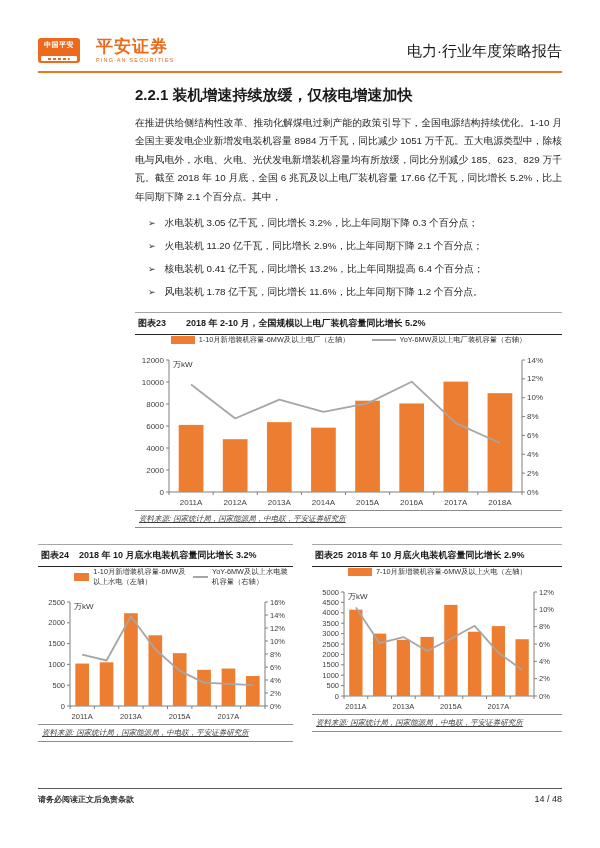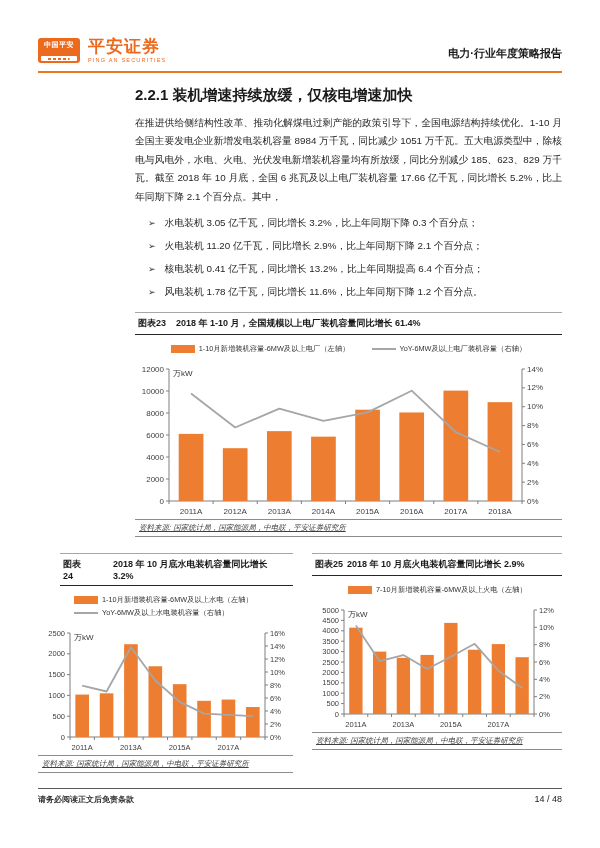--- a/index.html
+++ b/index.html
@@ -5,53 +5,53 @@
   * { margin:0; padding:0; box-sizing:border-box; }
   html,body { background:#e9e9e9; }
   body { font-family:"Liberation Sans","DejaVu Sans",sans-serif; }
   .page {
     width:600px; height:848px; background:#ffffff; margin:0 auto;
     position:relative; padding:38px 38px 0 38px; color:#1a1a1a;
   }
   
   .hdr { display:flex; justify-content:space-between; align-items:flex-end;
          border-bottom:2px solid #e87722; padding-bottom:7px; }
-  .brand { display:flex; align-items:center; gap:8px; }
+  .brand { display:flex; align-items:center; gap:16px; }
   .badge { width:42px; height:25px; background:#ec6a1e; border-radius:3px;
            display:flex; flex-direction:column; justify-content:space-between;
            padding:3px 3px 2px 3px; }
   .badge-cn { color:#fff; font-size:7px; font-weight:bold; text-align:center;
               letter-spacing:.5px; line-height:1; }
   .badge-strip { height:5px; background:#fff; border-radius:1px;
     background-image:repeating-linear-gradient(90deg,#ec6a1e 0 3px,#fff 3px 5px);
     background-size:60% 2px; background-repeat:no-repeat; background-position:center;
     background-color:#fff; }
   .brand-txt { display:flex; flex-direction:column; line-height:1; }
   .brand-cn { color:#ec6a1e; font-size:17px; font-weight:bold; letter-spacing:1px; }
   .brand-en { color:#ec6a1e; font-size:5.5px; letter-spacing:1.2px; margin-top:3px; }
-  .hdr-right { font-size:11px; font-weight:bold; color:#1a1a1a; padding-bottom:3px; }
+  .hdr-right { font-size:15px; font-weight:normal; color:#1a1a1a; padding-bottom:3px; }
   
   .bodycol { margin-left:97px; margin-top:13px; }
   .h-sec { font-size:15px; font-weight:bold; margin-bottom:9px; }
   .para { font-size:9.8px; line-height:1.9; text-align:justify; color:#262626; }
   .bullets { list-style:none; margin-top:9px; margin-bottom:2px; }
   .bullets li { display:flex; gap:9px; font-size:9.8px; color:#262626;
                 margin:10px 0; padding-left:13px; align-items:baseline; }
   .b-glyph { font-size:9px; color:#333; flex:0 0 auto; }
   
   .fig { margin-top:13px; }
-  .fig-cap { display:flex; gap:10px; font-size:9px; font-weight:bold;
+  .fig-cap { display:flex; gap:20px; font-size:9px; font-weight:bold;
              border-top:1px solid #a6a6a6; border-bottom:1.5px solid #262626;
              padding:4px 3px; }
   .fig-src { font-size:7.5px; font-style:italic; color:#404040;
              border-top:1px solid #8c8c8c; border-bottom:1px solid #8c8c8c;
              padding:3px 4px; margin-top:2px;text-decoration:underline; }
-  .legend { font-size:7.3px; color:#333; margin-top:9px; }
+  .legend { font-size:7.3px; color:#333; }
   .legend.center { display:flex; justify-content:center; gap:22px; }
-  .legend.stack { display:flex; flex-direction:column; gap:3px; padding-left:36px; }
+  .legend.stack { display:flex; flex-direction:row; gap:3px; padding-left:36px; }
   .litem { display:flex; align-items:center; gap:4px; }
   .sw-bar { width:24px; height:8px; background:#ed7d31; display:inline-block; }
   .sw-line { width:24px; height:2px; background:#a6a6a6; display:inline-block; }
   .chart { display:block; margin-top:3px; }
   .chart text { font-size:8px; fill:#404040; }
   .chart-sm text { font-size:7.5px; }
   .chart .unit { font-size:8px; fill:#333; }
   .figrow { display:flex; justify-content:space-between; margin-top:16px; }
   
   .ftr { position:absolute; left:38px; right:38px; top:788px;
@@ -98,21 +98,21 @@
         </li>
       <li>
         <span class="b-glyph">➢</span>
         <span>风电装机 1.78 亿千瓦，同比增长 11.6%，比上年同期下降 1.2 个百分点。</span>
         </li>
     </ul>
 
     <div class="fig">
       <div class="fig-cap">
         <span>图表23</span>
-        <span>2018 年 1-10 月，全国规模以上电厂装机容量同比增长 61.4%</span>
+        <span>2018 年 2-10 月，全国规模以上电厂装机容量同比增长 5.2%</span>
       </div>
       <div class="legend center">
         <span class="litem">
           <span class="sw-bar"></span>
           <span>1-10月新增装机容量-6MW及以上电厂（左轴）</span>
           </span>
         <span class="litem">
           <span class="sw-line"></span>
           <span>YoY-6MW及以上电厂装机容量（右轴）</span>
           </span>
@@ -178,21 +178,21 @@
           <rect x="308.4575" y="33.614999999999995" width="24.71" height="110.385" fill="#ed7d31"></rect>
           <rect x="352.5825" y="45.176" width="24.71" height="98.824" fill="#ed7d31"></rect>
           <polyline points="56.0625,36.51428571428572 100.1875,70.45714285714286 144.3125,51.599999999999994 188.4375,63.85714285714286 232.5625,55.37142857142857 276.6875,33.6857142857143 320.8125,75.17142857142856 364.9375,94.97142857142856" fill="none" stroke="#a6a6a6" stroke-width="1.8" stroke-linejoin="round"></polyline>
         </svg>
       <div class="fig-src">资料来源: 国家统计局，国家能源局，中电联，平安证券研究所</div>
     </div>
   </div>
 
   <div class="figrow">
     <div class="fig" style="width:255px; margin-top:0;">
-      <div class="fig-cap" style="gap:22px;margin-left:22px;">
+      <div class="fig-cap" style="gap:10px;">
         <span>图表24</span>
         <span>2018 年 10 月底水电装机容量同比增长 3.2%</span>
       </div>
       <div class="legend stack">
         <span class="litem">
           <span class="sw-bar"></span>
           <span>1-10月新增装机容量-6MW及以上水电（左轴）</span>
           </span>
         <span class="litem">
           <span class="sw-line"></span>

